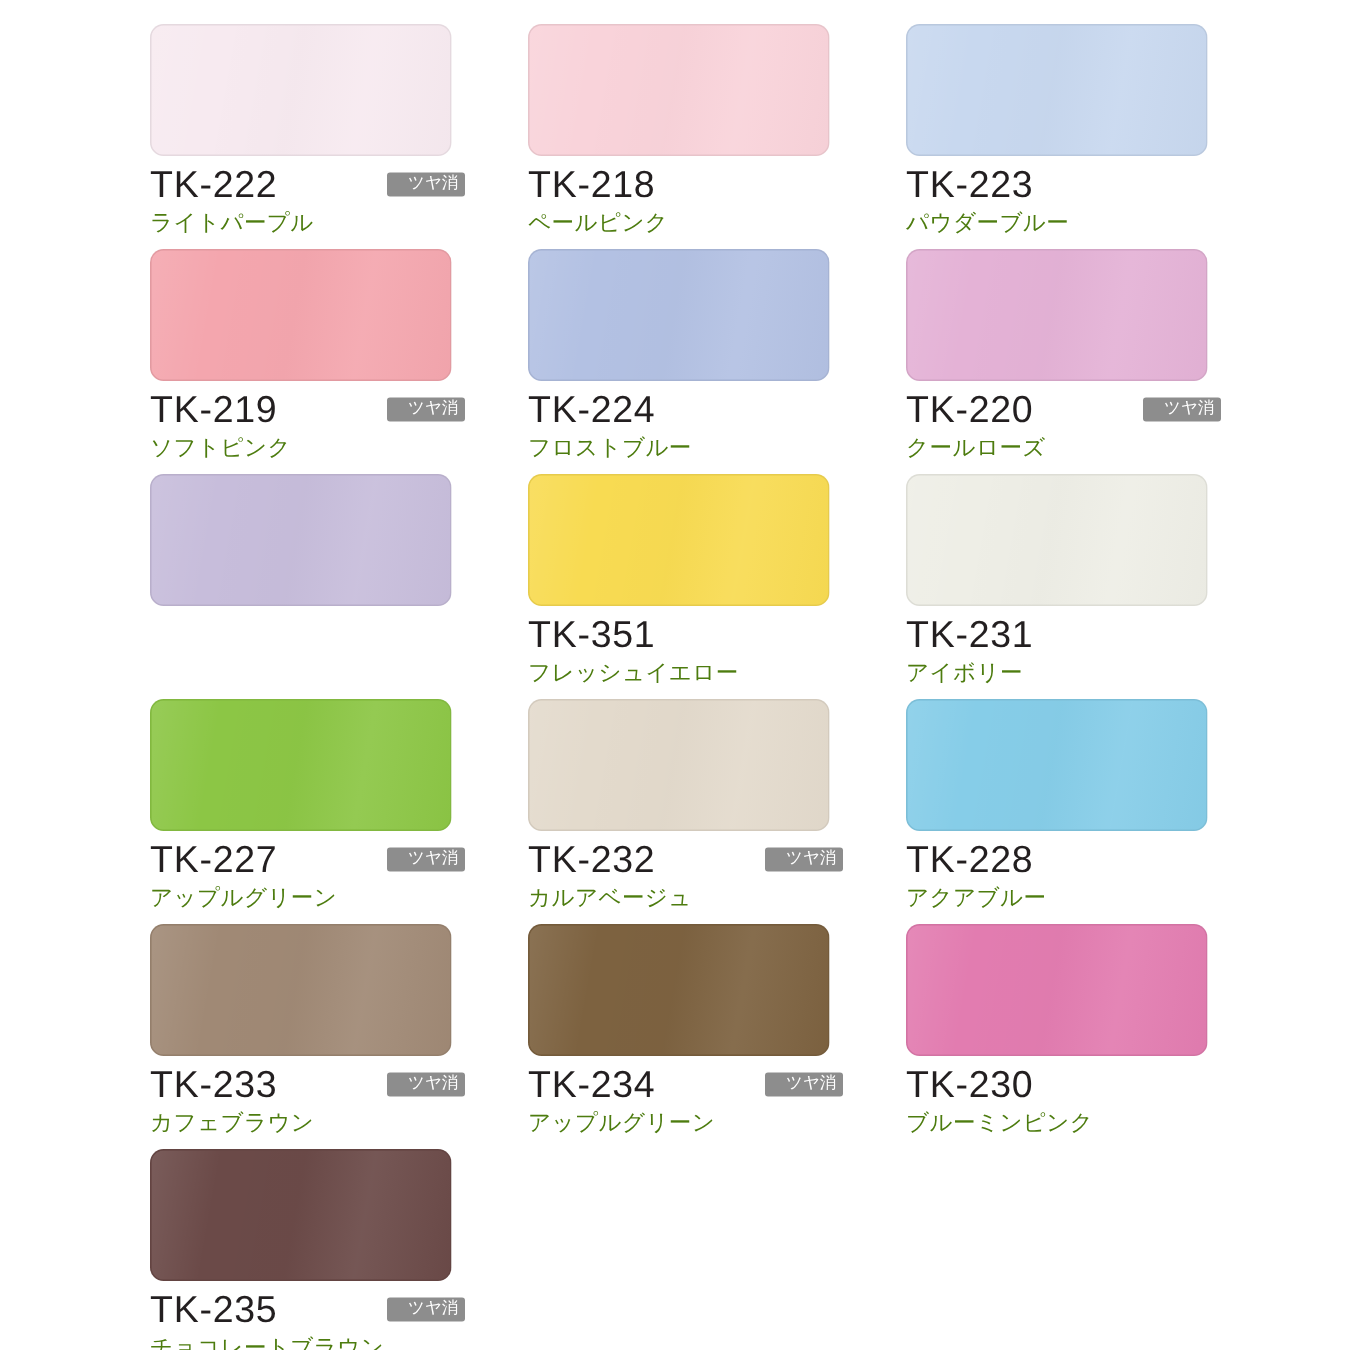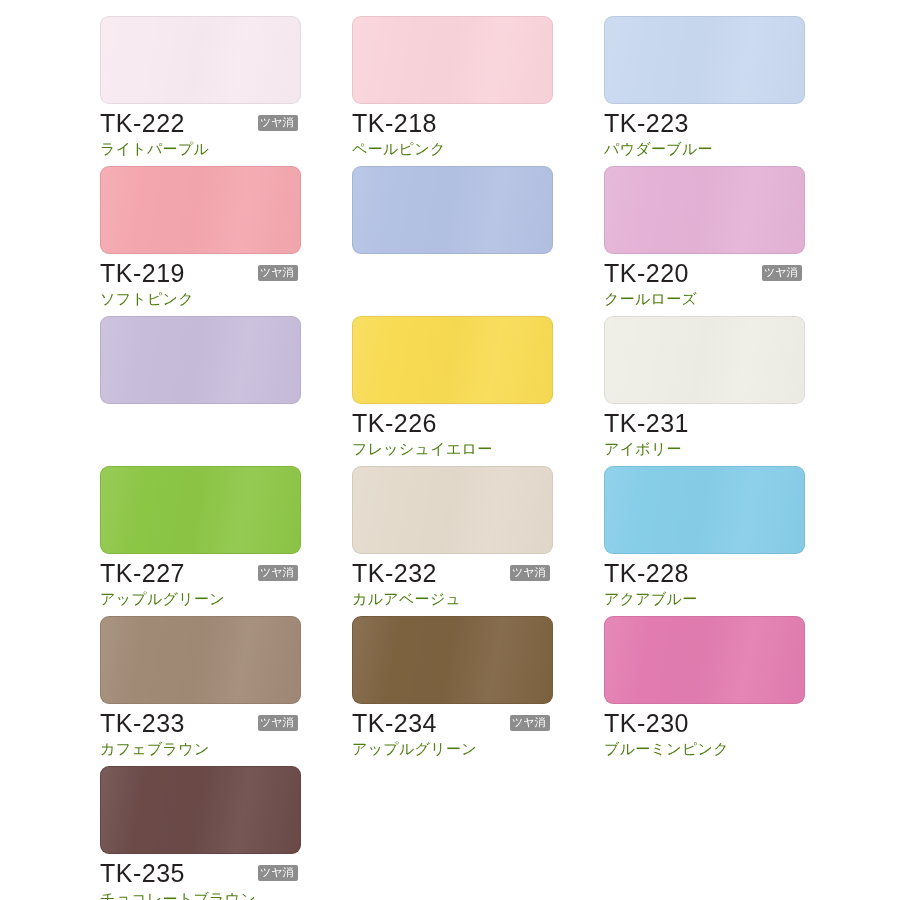--- a/index.html
+++ b/index.html
@@ -66,21 +66,21 @@
   }
   .matte {
     position: absolute;
     left: 158px;
     top: 99px;
     display: inline-block;
     background: #8d8d8d;
     color: #ffffff;
     font-size: 11px;
     line-height: 13px;
-    padding: 1px 4px 2px 2px;
+    padding: 1px 4px 2px 14px;
     border-radius: 2px;
     letter-spacing: 0px;
     white-space: nowrap;
     box-shadow: 0 0 0 1px rgba(255,255,255,0.6);
   }
 </style>
 </head>
 <body>
 
 <div id="sheet">
@@ -110,36 +110,40 @@
       <div class="cell">
         <div class="swatch" style="background: rgb(244, 166, 174);"></div>
         <div class="meta">
           <div class="code">TK-219</div>
           <div class="jpname">ソフトピンク</div>
         </div>
         <div class="matte" style="background: rgb(141, 141, 141);">ツヤ消</div>
       </div>
       <div class="cell">
         <div class="swatch" style="background: rgb(179, 193, 227);"></div>
+        <div class="meta">
+          <div class="code">TK-224</div>
+          <div class="jpname">フロストブルー</div>
+        </div>
       </div>
       <div class="cell">
         <div class="swatch" style="background: rgb(228, 178, 214);"></div>
         <div class="meta">
           <div class="code">TK-220</div>
           <div class="jpname">クールローズ</div>
         </div>
         <div class="matte" style="background: rgb(141, 141, 141);">ツヤ消</div>
       </div>
       <div class="cell">
         <div class="swatch" style="background: rgb(199, 189, 219);"></div>
       </div>
       <div class="cell">
         <div class="swatch" style="background: rgb(248, 219, 82);"></div>
         <div class="meta">
-          <div class="code">TK-226</div>
+          <div class="code">TK-351</div>
           <div class="jpname">フレッシュイエロー</div>
         </div>
       </div>
       <div class="cell">
         <div class="swatch" style="background: rgb(238, 238, 230);"></div>
         <div class="meta">
           <div class="code">TK-231</div>
           <div class="jpname">アイボリー</div>
         </div>
       </div>

